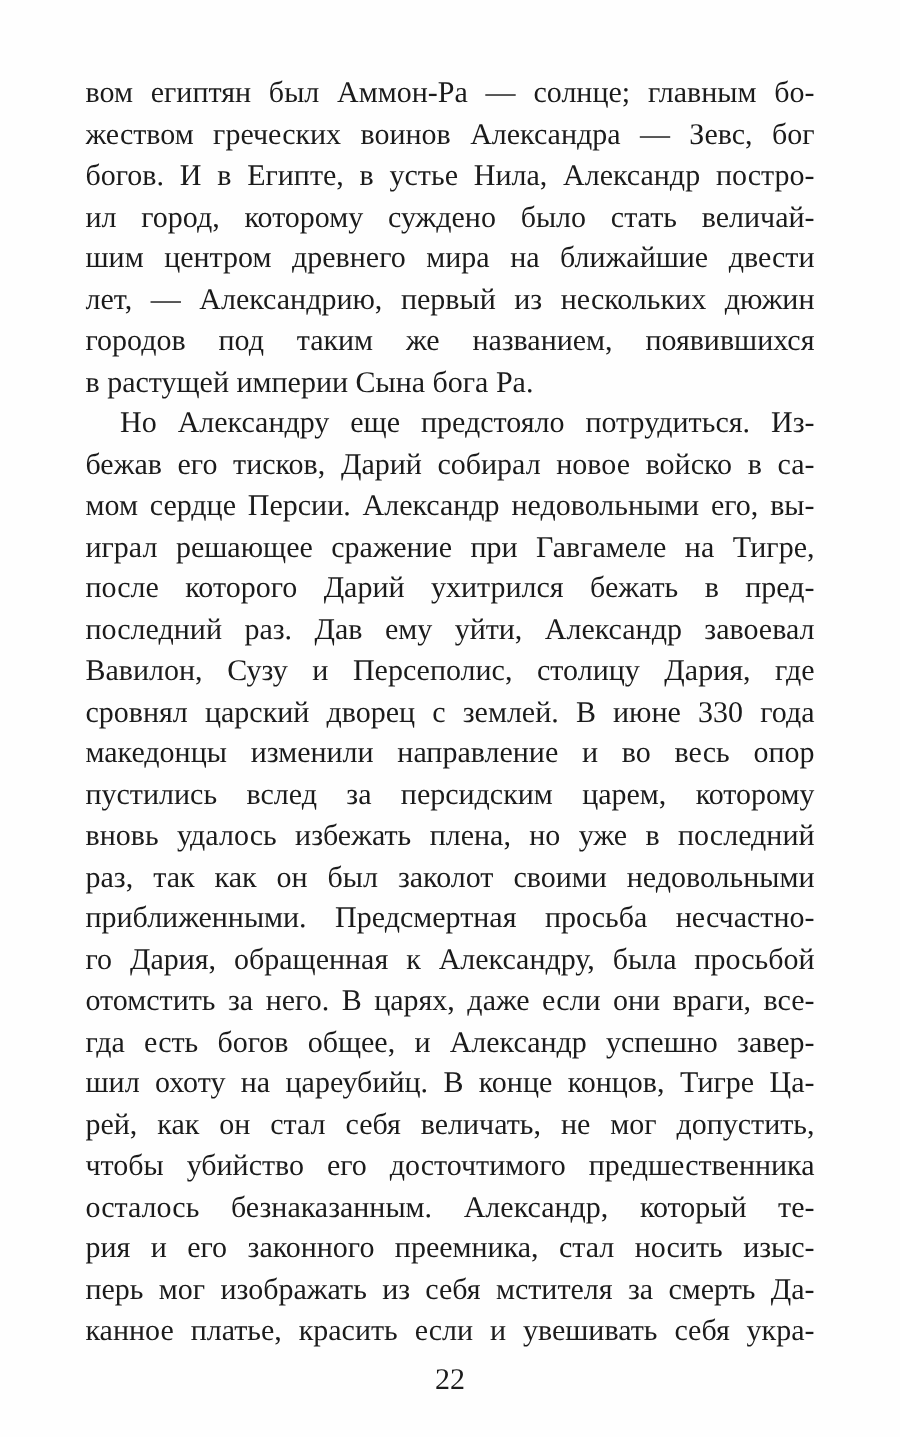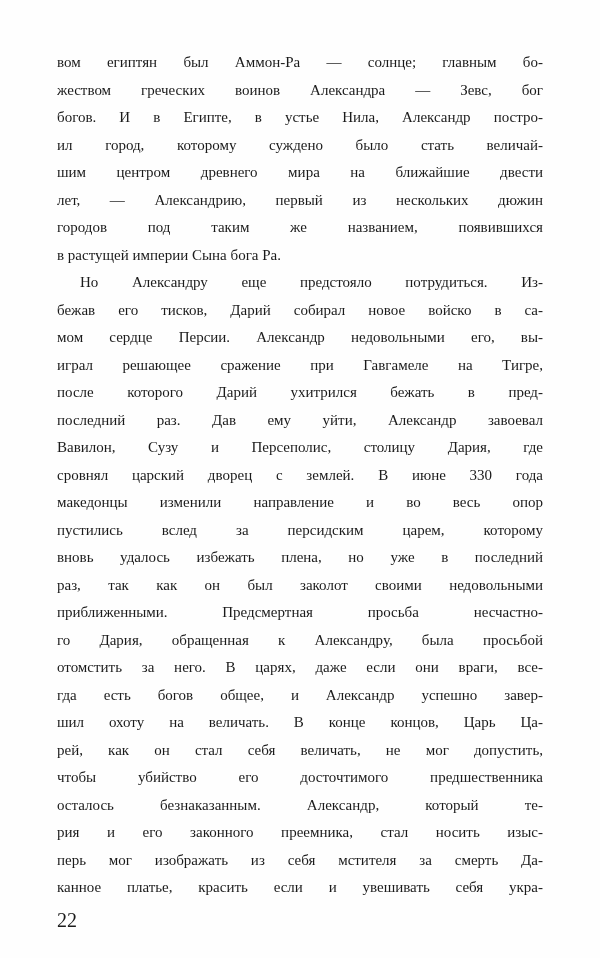--- a/index.html
+++ b/index.html
@@ -16,21 +16,21 @@
     font-family: "Liberation Serif", "DejaVu Serif", serif;
     overflow: hidden;
   }
   .text-block {
     position: absolute;
     left: 57px;
     top: 49px;
     width: 486px;
   }
   .line {
-    font-size: 15px;
+    font-size: 20px;
     line-height: 27.5px;
     height: 27.5px;
     overflow: hidden;
     text-align: justify;
     text-align-last: justify;
     -moz-text-align-last: justify;
     white-space: normal;
   }
   .line.flush {
     text-align: center;
@@ -38,21 +38,21 @@
     -moz-text-align-last: left;
   }
   .line.indent {
     text-indent: 23px;
   }
   .page-number {
     position: absolute;
     left: 57px;
     top: 907px;
     width: 486px;
-    text-align: left;
+    text-align: center;
     font-size: 20px;
     line-height: 26px;
   }
 </style>
 </head>
 <body>
 
 <div class="page">
   <div class="text-block" id="text-block">
       <div class="line">вом египтян был Аммон-Ра — солнце; главным бо-</div>
@@ -72,21 +72,21 @@
       <div class="line">Вавилон, Сузу и Персеполис, столицу Дария, где</div>
       <div class="line">сровнял царский дворец с землей. В июне 330 года</div>
       <div class="line">македонцы изменили направление и во весь опор</div>
       <div class="line">пустились вслед за персидским царем, которому</div>
       <div class="line">вновь удалось избежать плена, но уже в последний</div>
       <div class="line">раз, так как он был заколот своими недовольными</div>
       <div class="line">приближенными. Предсмертная просьба несчастно-</div>
       <div class="line">го Дария, обращенная к Александру, была просьбой</div>
       <div class="line">отомстить за него. В царях, даже если они враги, все-</div>
       <div class="line">гда есть богов общее, и Александр успешно завер-</div>
-      <div class="line">шил охоту на величать. В конце концов, Царь Ца-</div>
+      <div class="line">шил охоту на цареубийц. В конце концов, Тигре Ца-</div>
       <div class="line">рей, как он стал себя величать, не мог допустить,</div>
       <div class="line">чтобы убийство его досточтимого предшественника</div>
       <div class="line">осталось безнаказанным. Александр, который те-</div>
       <div class="line">рия и его законного преемника, стал носить изыс-</div>
       <div class="line">перь мог изображать из себя мстителя за смерть Да-</div>
       <div class="line">канное платье, красить если и увешивать себя укра-</div>
     </div>
   <div class="page-number">22</div>
 </div>
 

